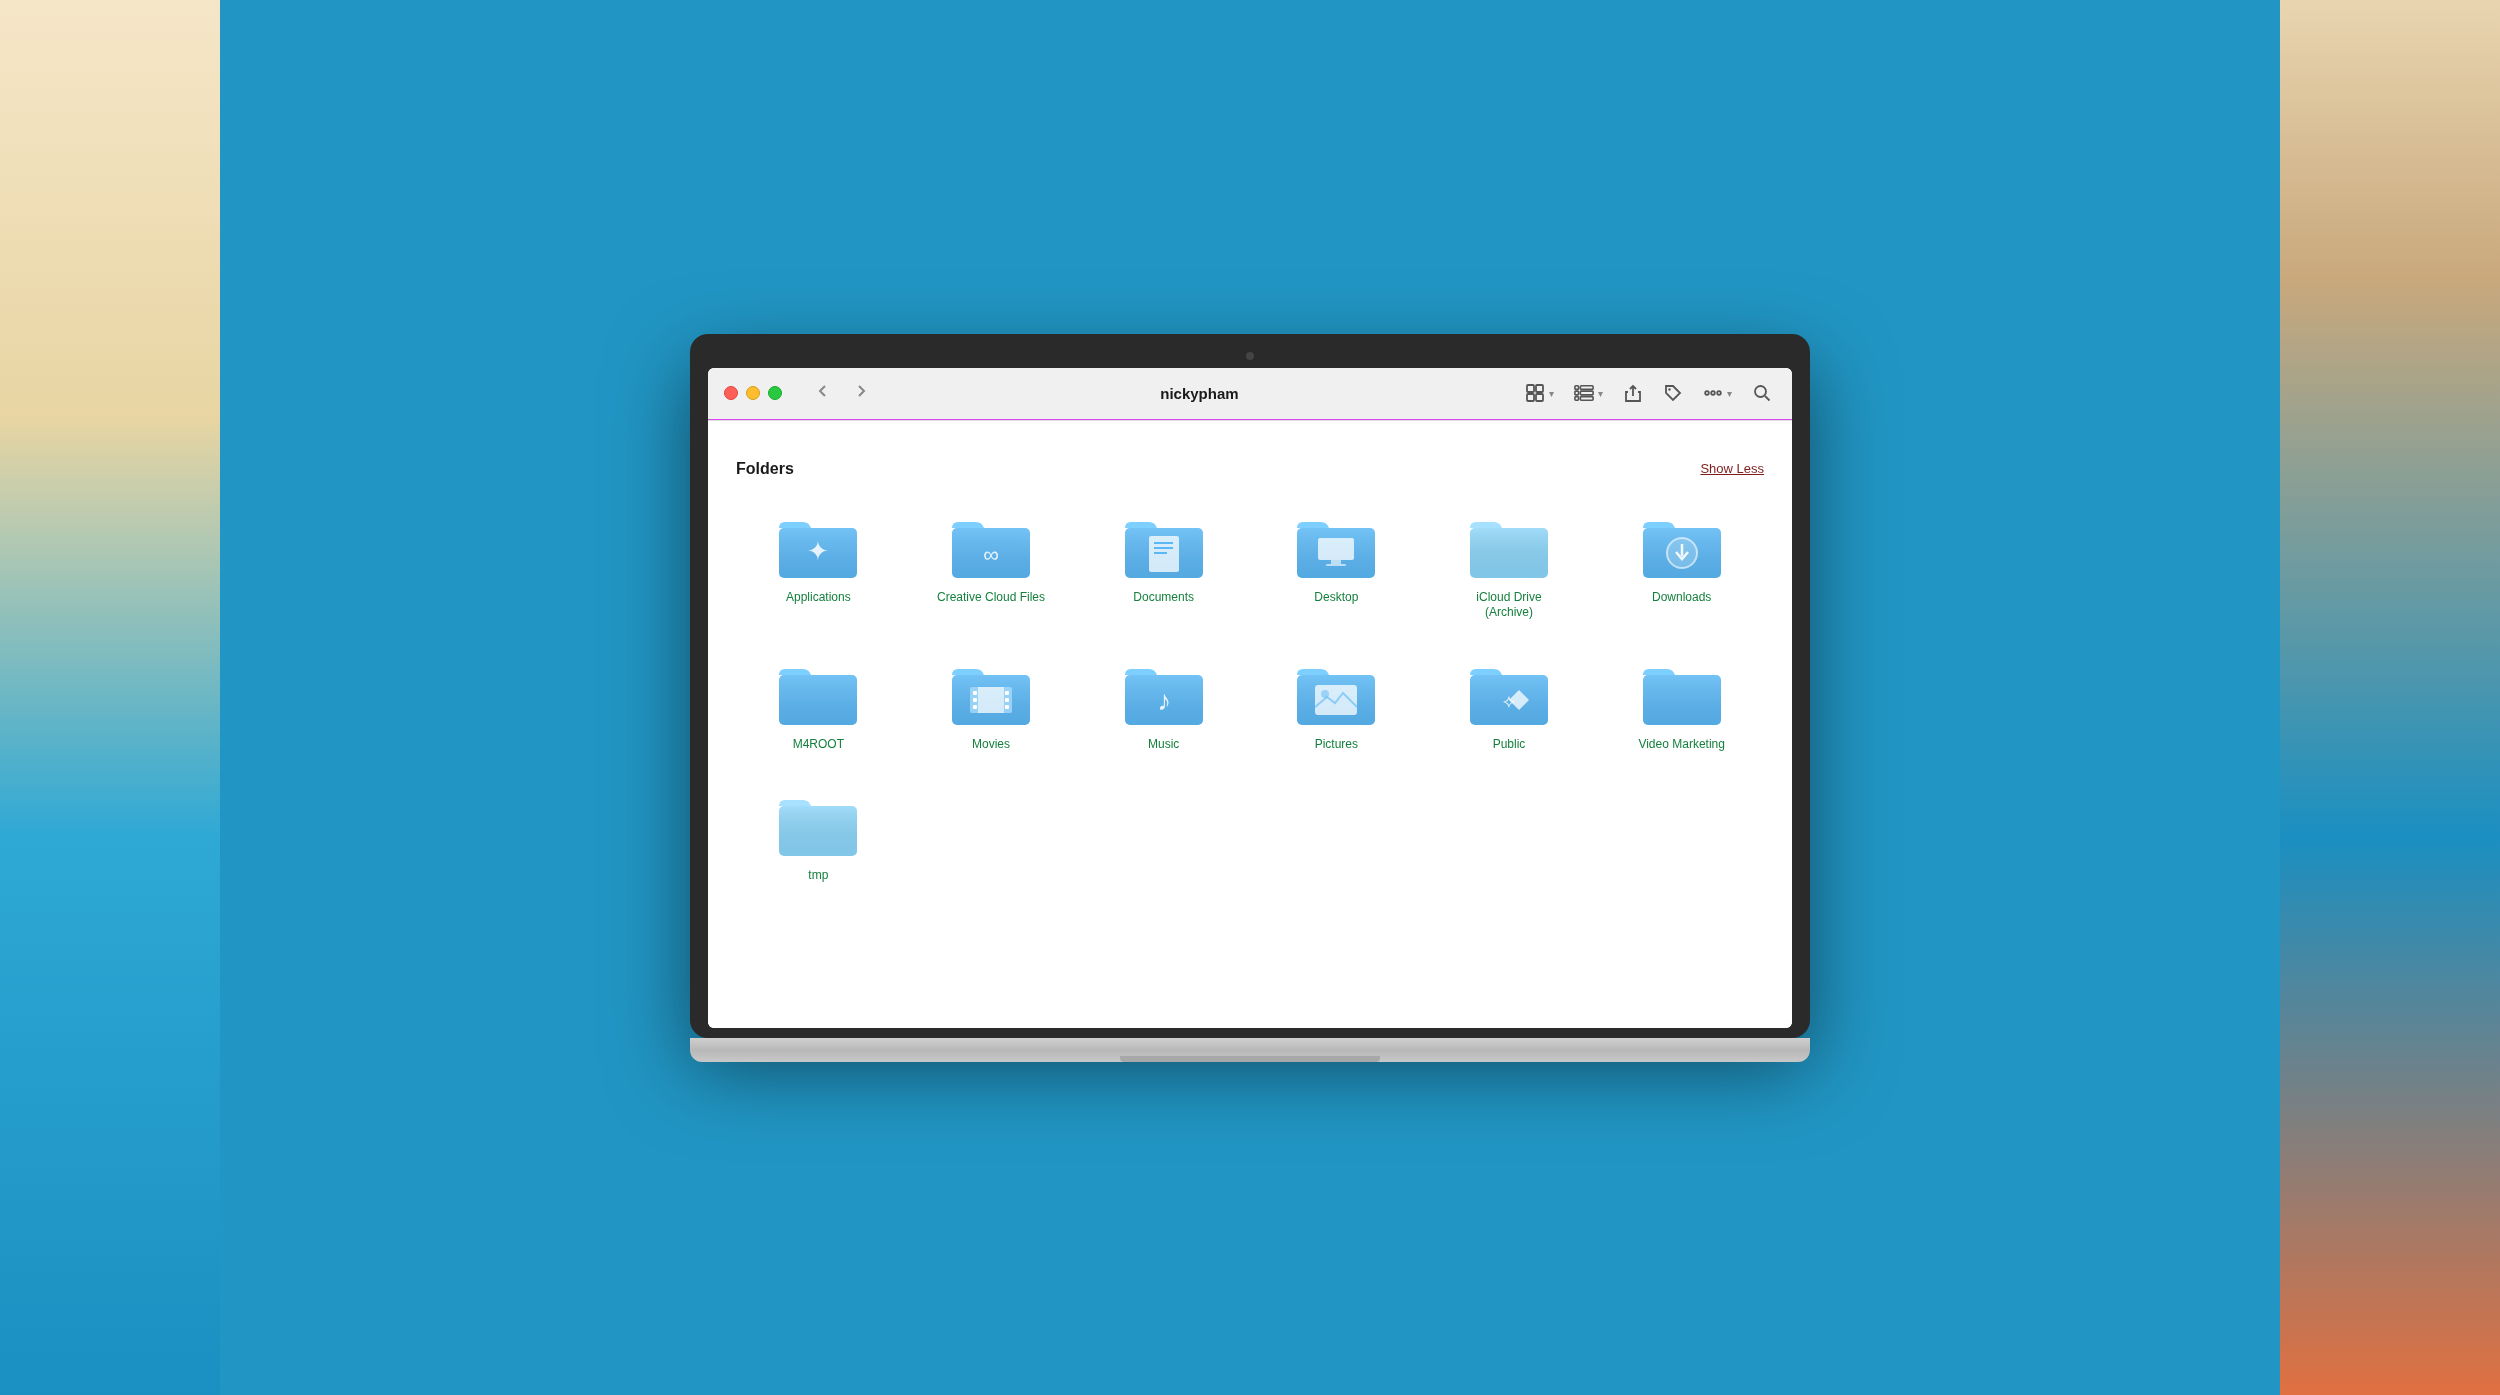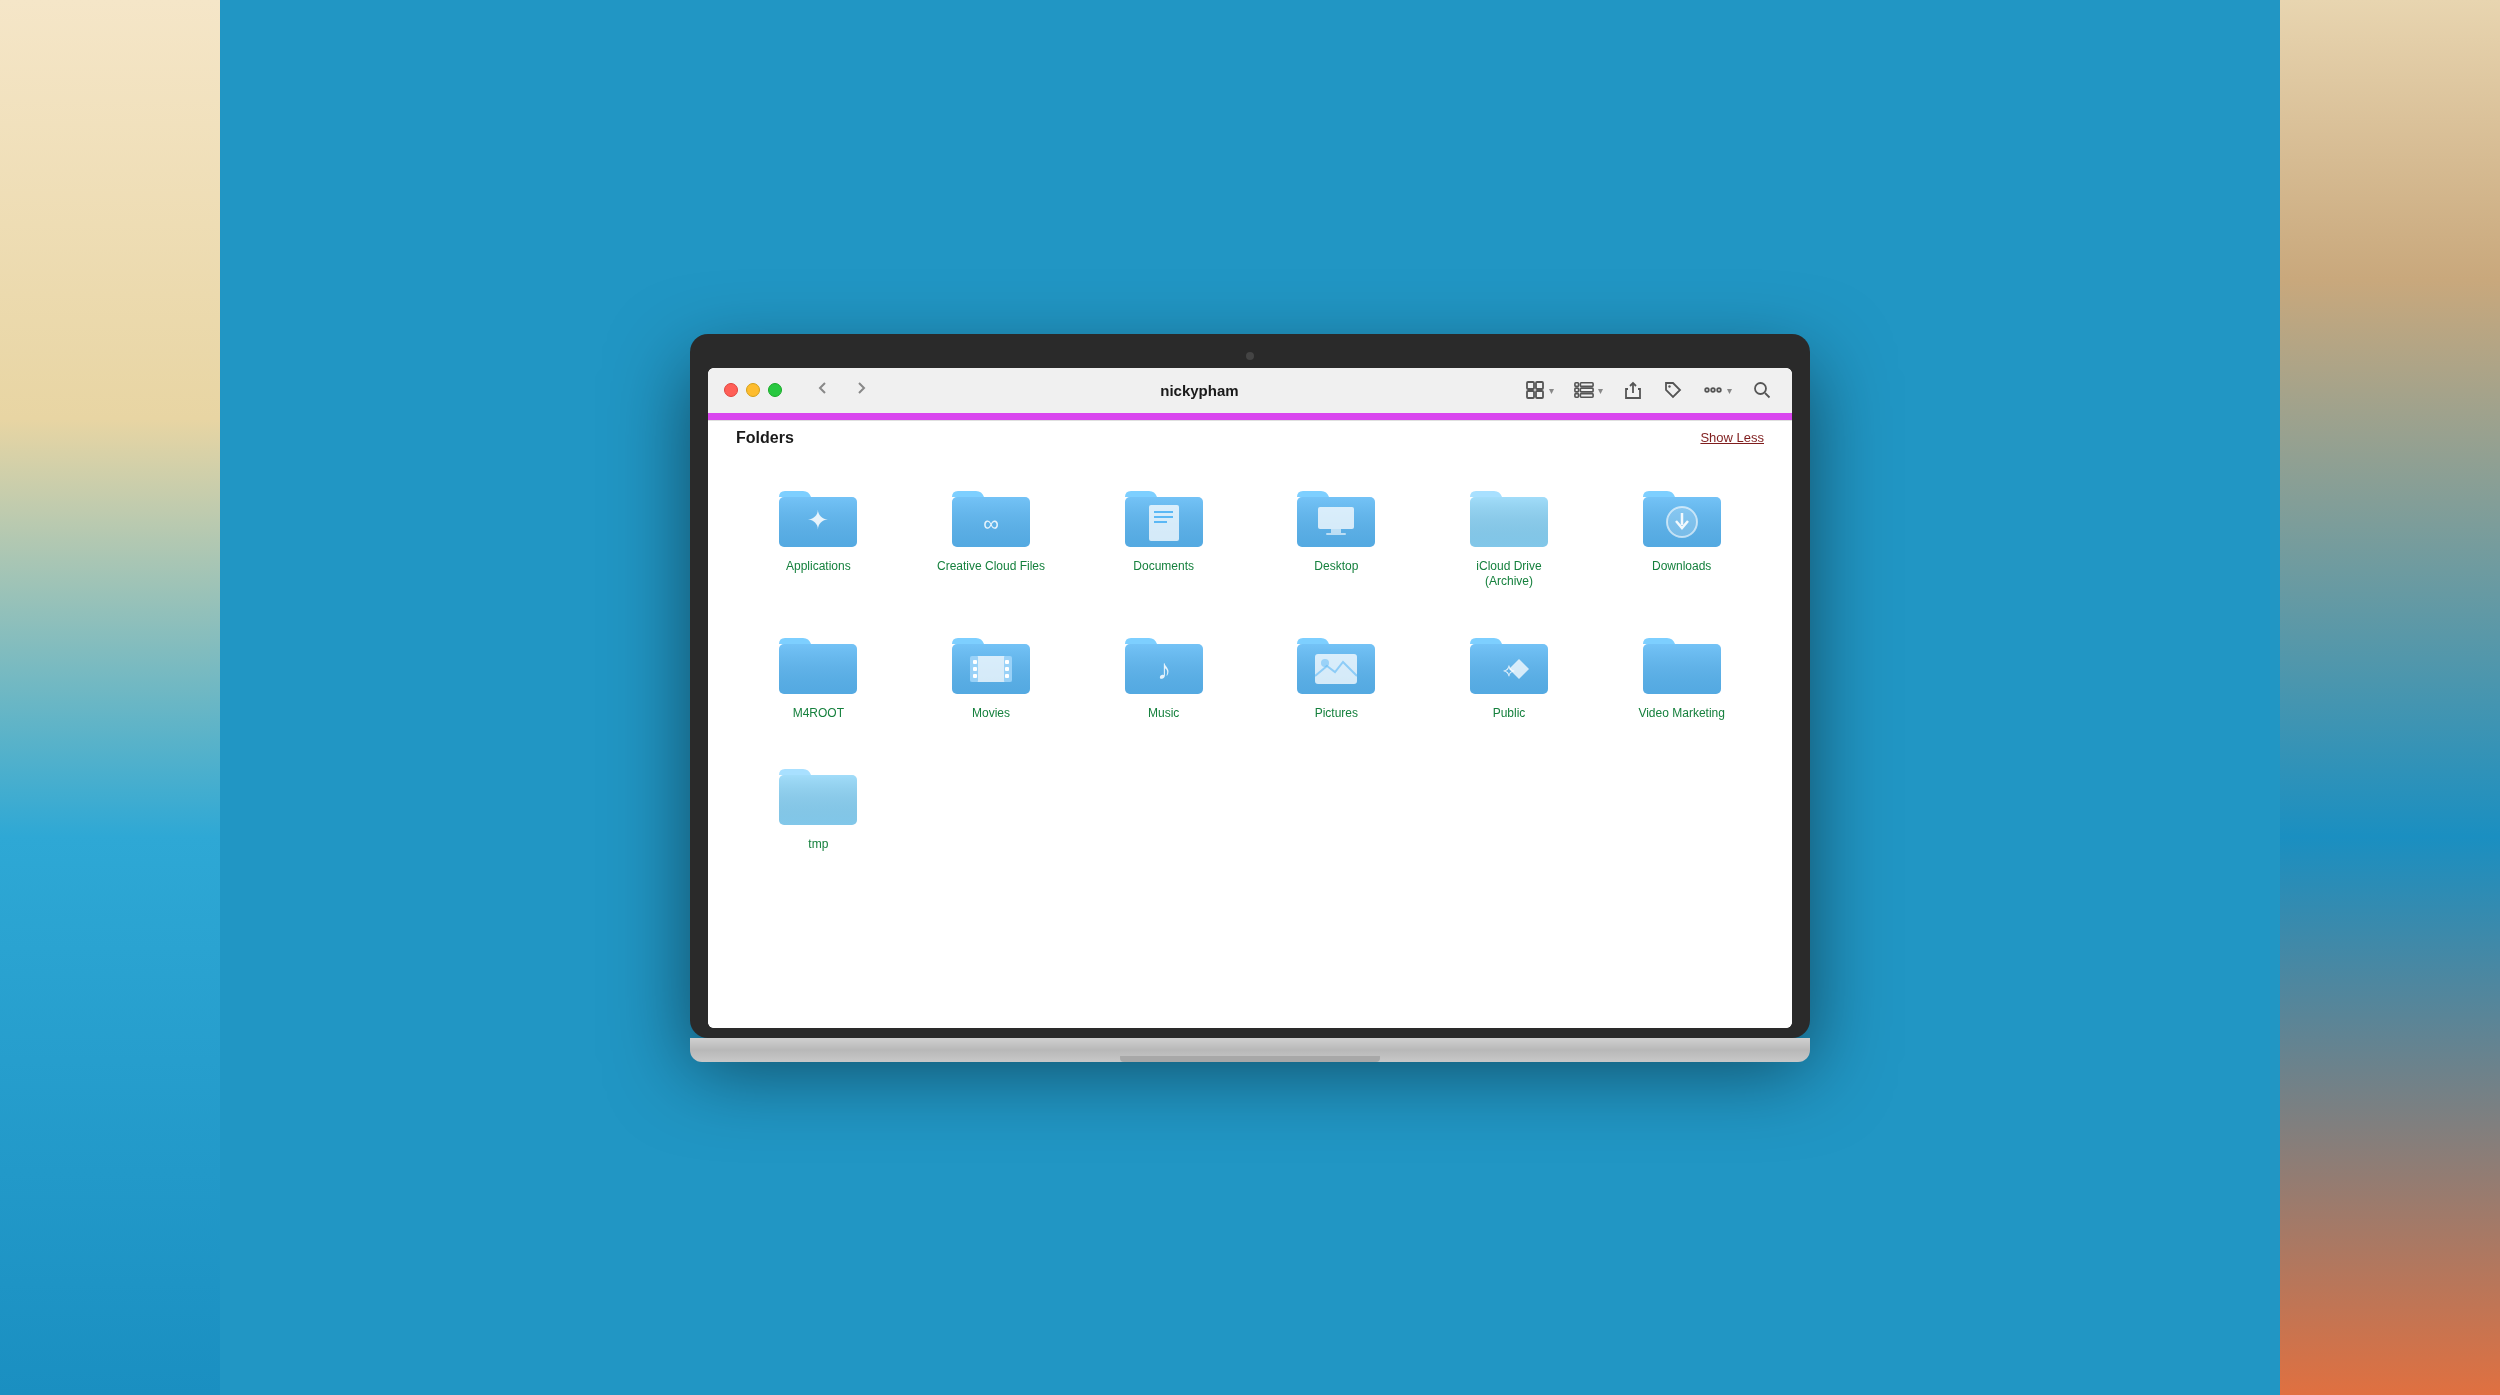--- a/index.html
+++ b/index.html
@@ -78,21 +78,21 @@
       min-height: 660px;
       border-radius: 6px;
       overflow: hidden;
       display: flex;
       flex-direction: column;
     }
 
     
     .title-bar {
       background: #f0f0f0;
-      border-bottom: 7px solid #d946ef;
+      border-bottom: 1px solid #d946ef;
       display: flex;
       align-items: center;
       padding: 0 16px;
       height: 52px;
       gap: 16px;
     }
 
     .window-controls {
       display: flex;
       gap: 8px;
@@ -153,21 +153,21 @@
     .toolbar-icon svg {
       width: 20px;
       height: 20px;
       fill: none;
       stroke: #555;
       stroke-width: 1.8;
     }
 
     
     .content-area {
-      padding: 8px 28px;
+      padding: 39px 28px;
       flex: 1;
       background: #fff;
     }
 
     
     .folders-header {
       display: flex;
       justify-content: space-between;
       align-items: center;
       margin-bottom: 20px;

